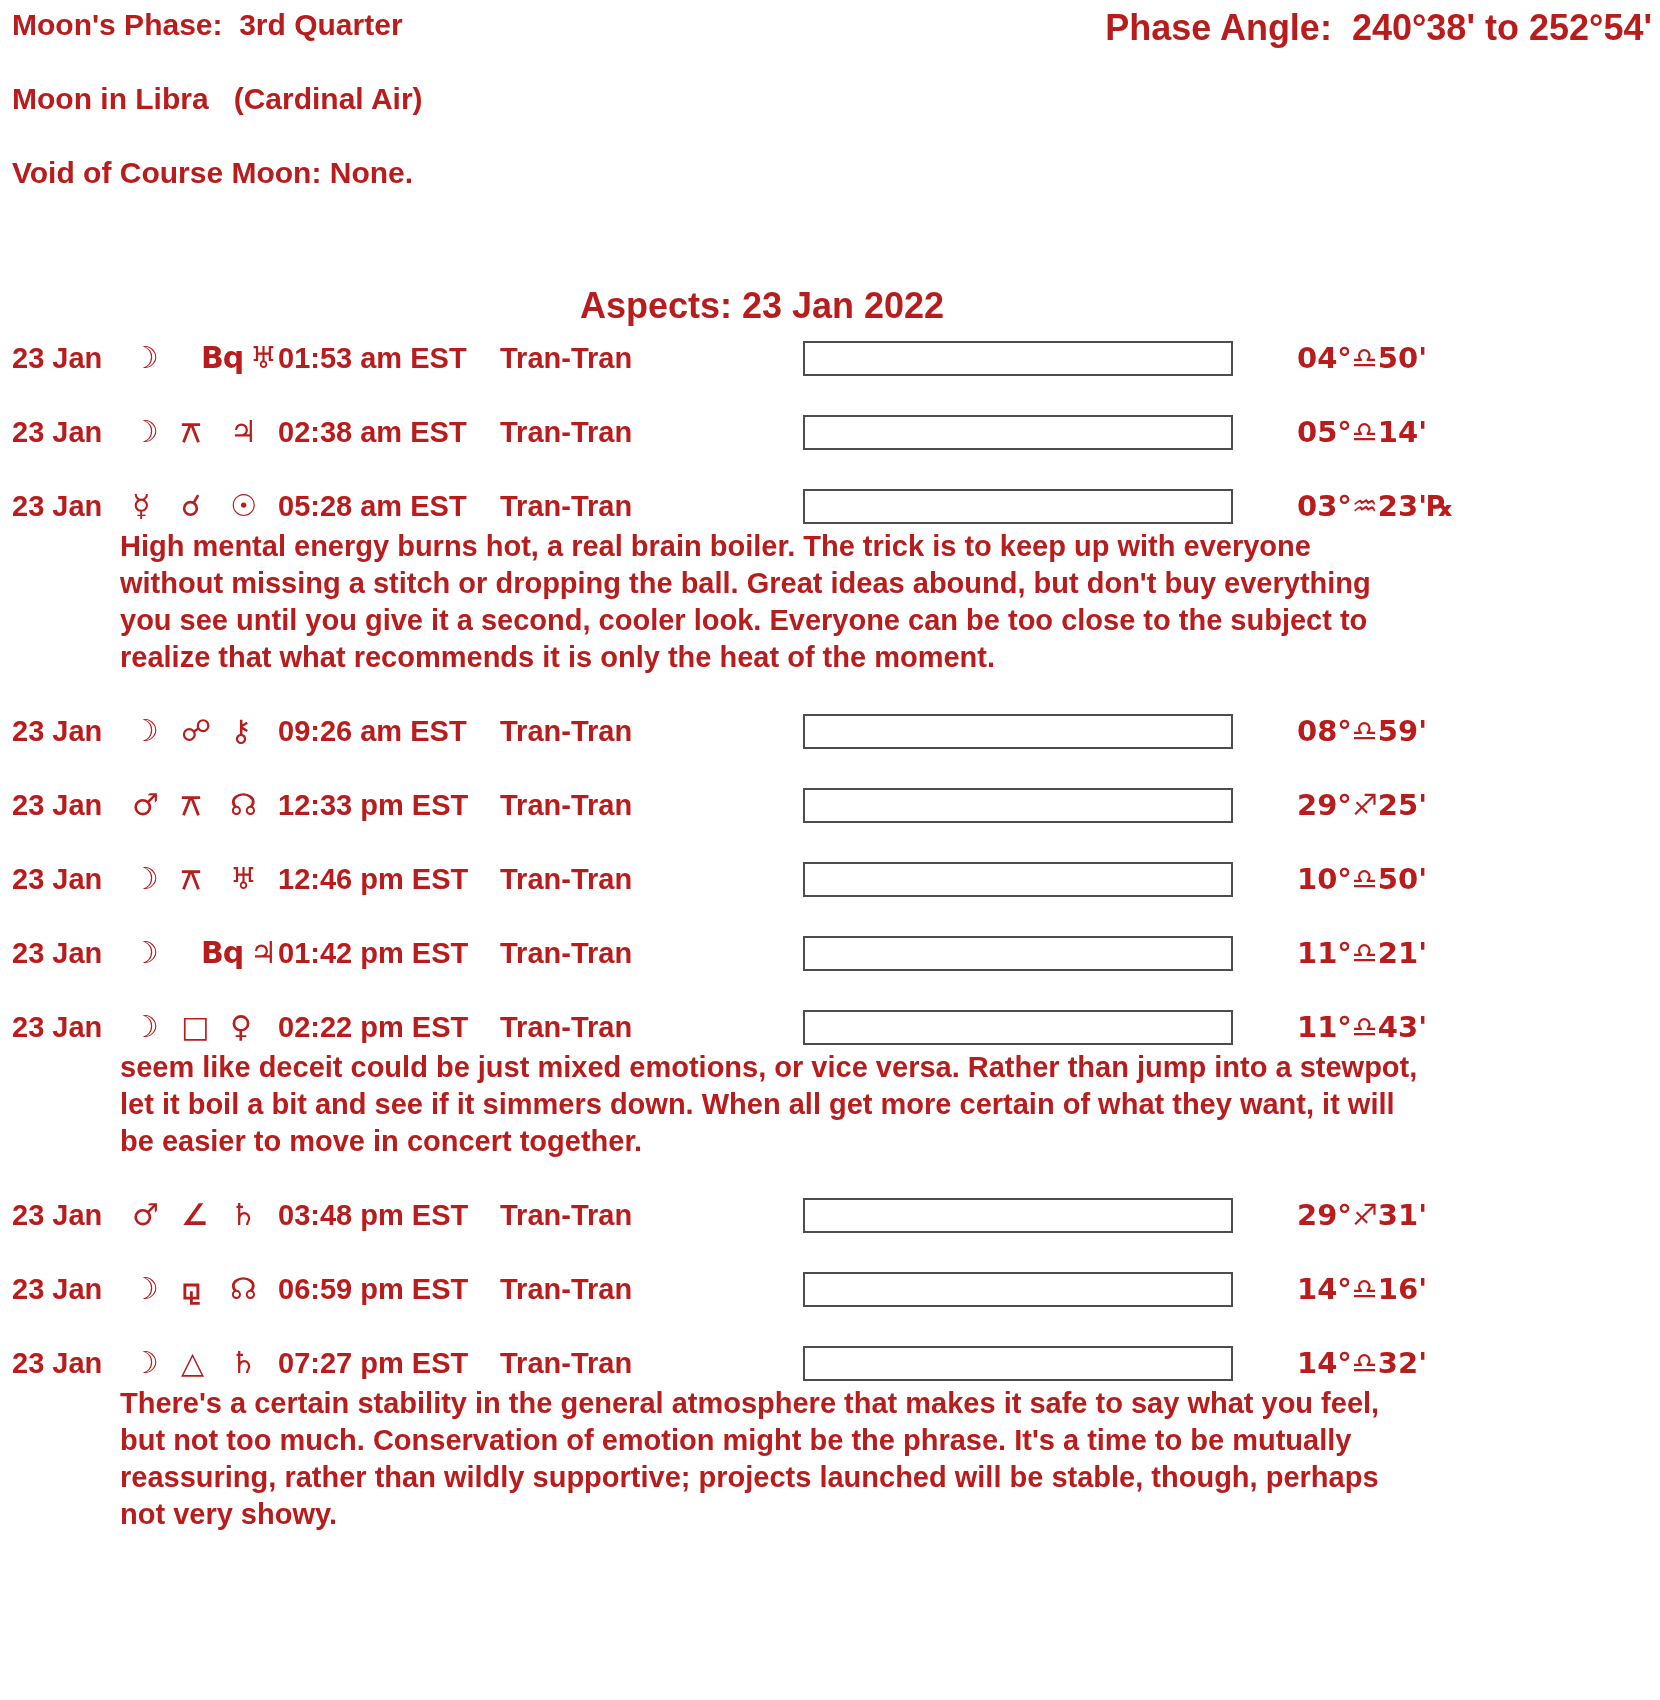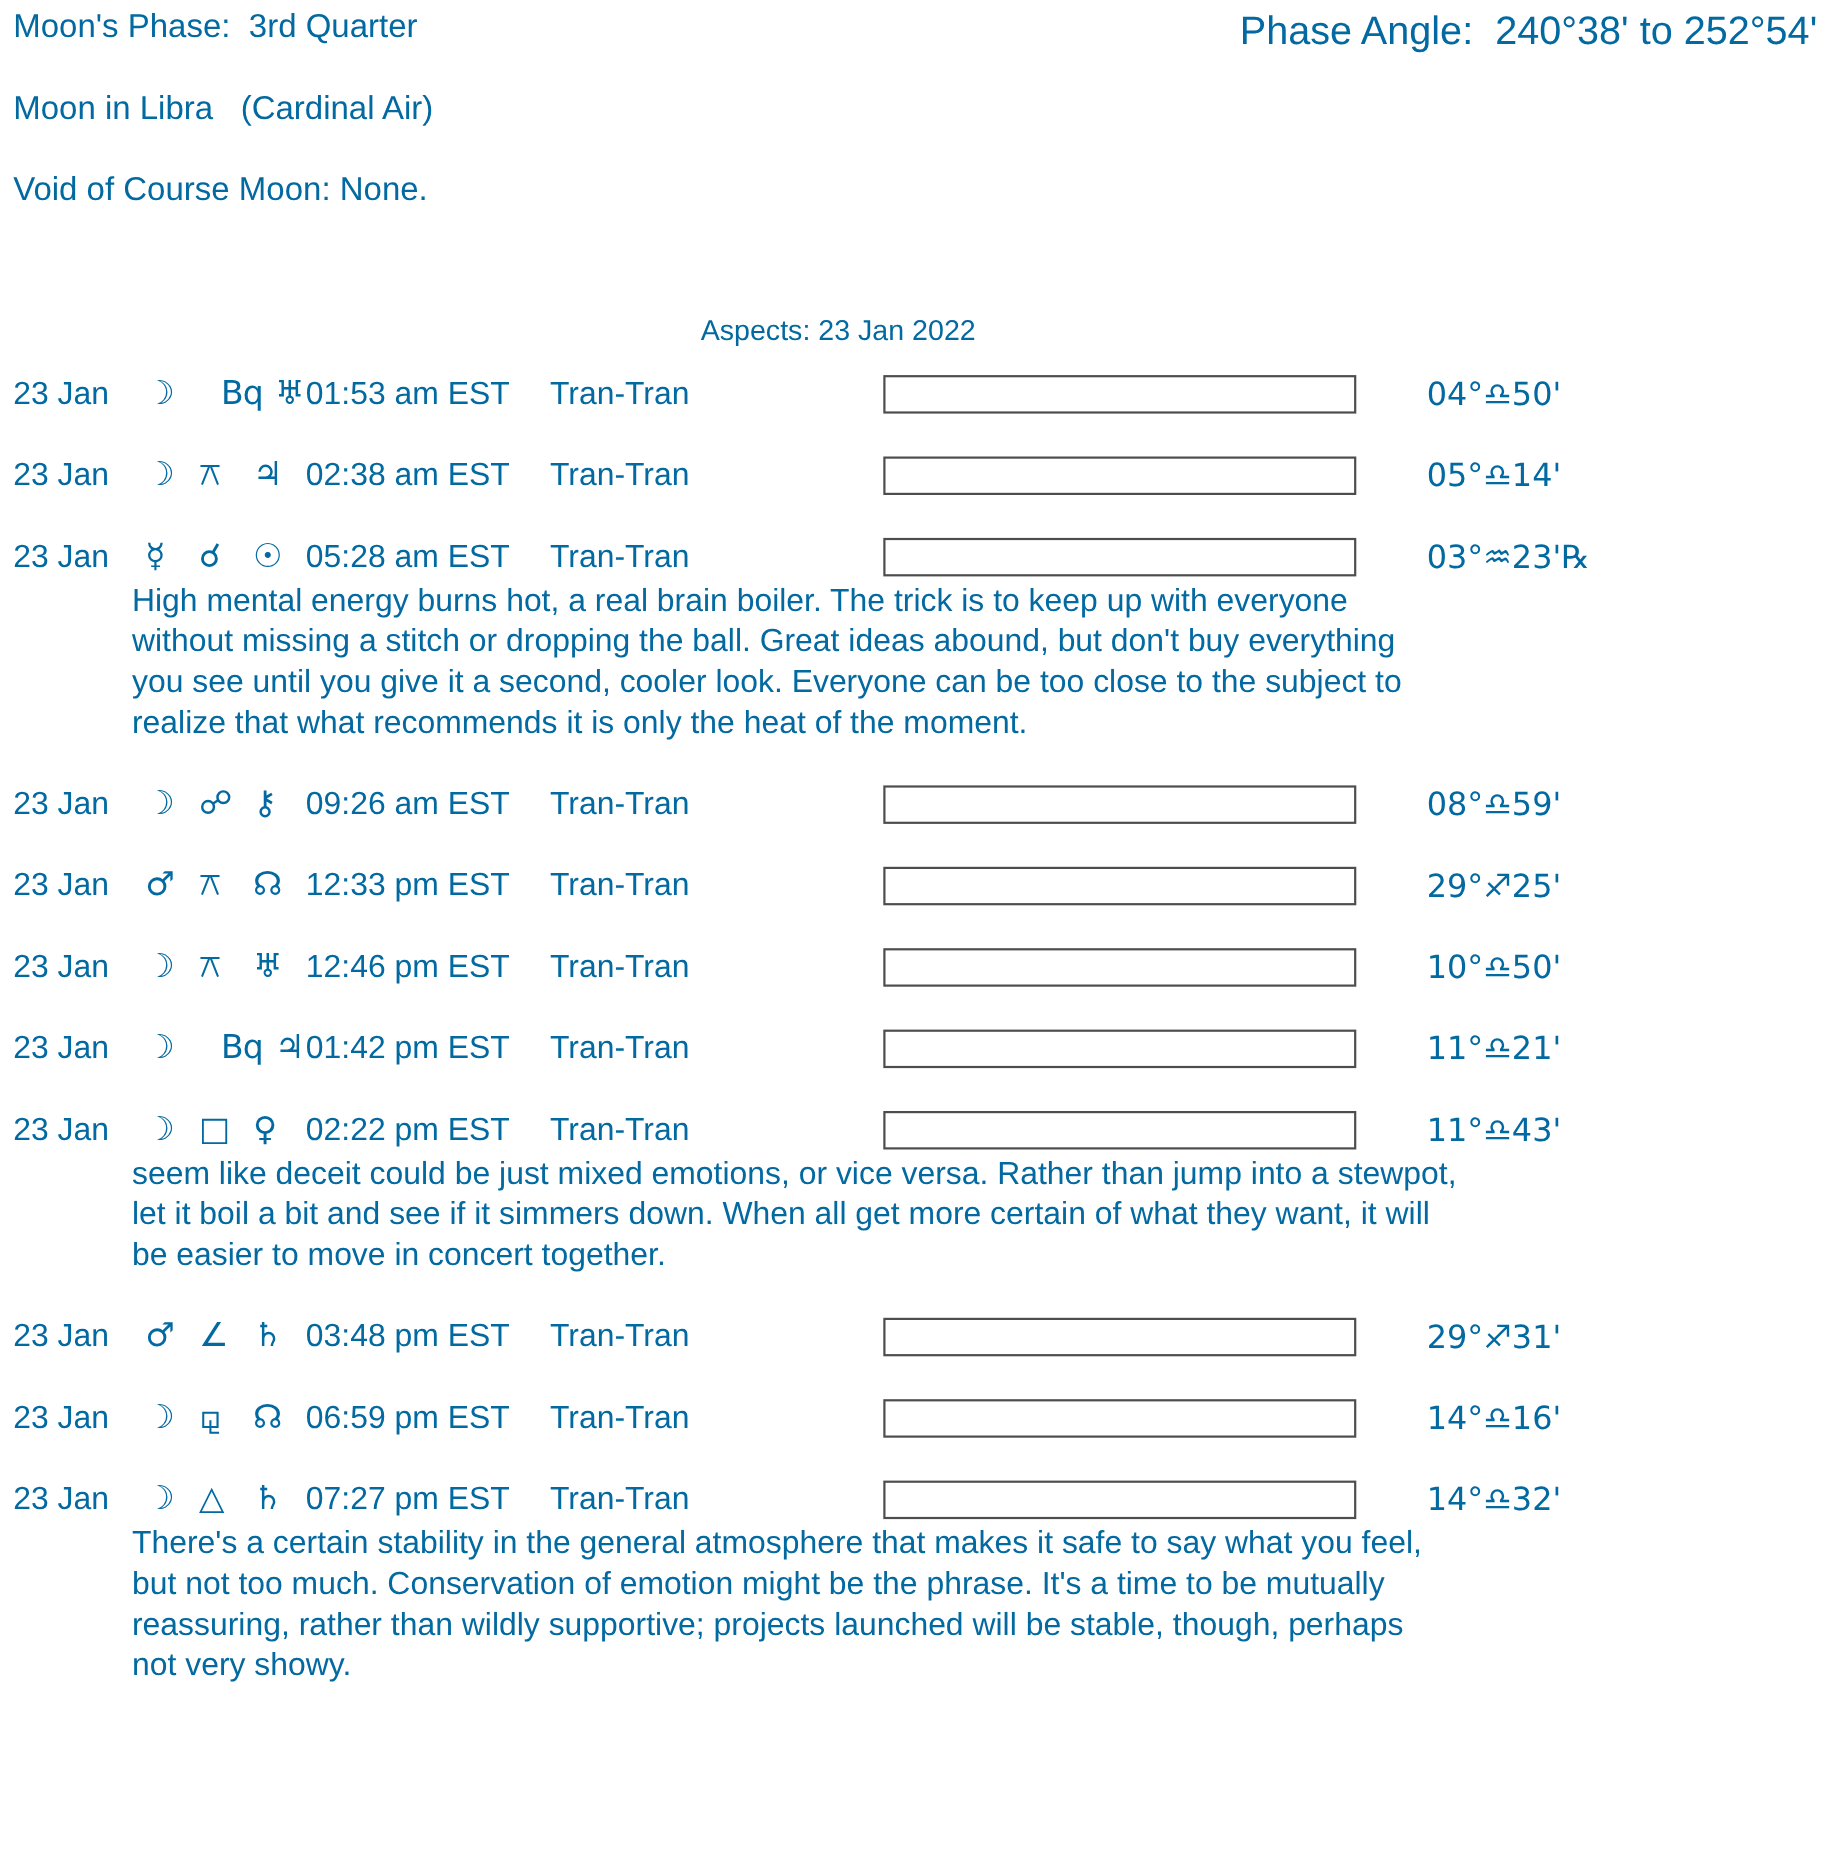--- a/index.html
+++ b/index.html
@@ -1,25 +1,25 @@
 <!DOCTYPE html>
 <html><head>
 <meta charset="utf-8">
 <style>
   html,body{margin:0;padding:0;background:#ffffff;}
   .page{
-    position:relative;width:1660px;height:1700px;background:#ffffff;color:#0369a1;
-    font-family:"Liberation Sans",sans-serif;overflow:hidden;
+    position:relative;width:1660px;height:1700px;background:#ffffff;color:#b91c1c;
+    font-family:"Liberation Sans",sans-serif;overflow:hidden;font-weight:bold;
   }
   .hline{position:absolute;left:12px;font-size:30px;white-space:pre;}
   .hline-1{top:8px}
   .hline-2{top:82px}
   .hline-3{top:156px}
   .phase-angle{position:absolute;top:7px;right:8px;font-size:36px;white-space:pre;}
-  .title{position:absolute;top:285px;left:0;width:1524px;text-align:center;font-size:26px;}
+  .title{position:absolute;top:285px;left:0;width:1524px;text-align:center;font-size:36px;}
   .rows{position:absolute;top:338px;left:0;width:1660px;}
   .aspect-row{display:flex;align-items:center;height:40px;margin-bottom:34px;font-size:29px;}
   .col-date{width:130px;padding-left:12px;box-sizing:border-box;flex:none;white-space:nowrap;}
   .col-syms{width:148px;padding-left:2px;box-sizing:border-box;flex:none;display:flex;align-items:center;}
   .sym{width:49px;flex:none;font-family:"DejaVu Sans",sans-serif;font-size:30px;line-height:1;}
   .sym-text{font-size:30px;letter-spacing:-1px;margin-left:20px;}
   .col-time{width:222px;flex:none;white-space:nowrap;}
   .col-type{width:303px;flex:none;white-space:nowrap;}
   .bar{width:426px;height:31px;border:2px solid #4d4d4d;background:#ffffff;flex:none;}
   .bar-fill{height:100%;width:0;}

